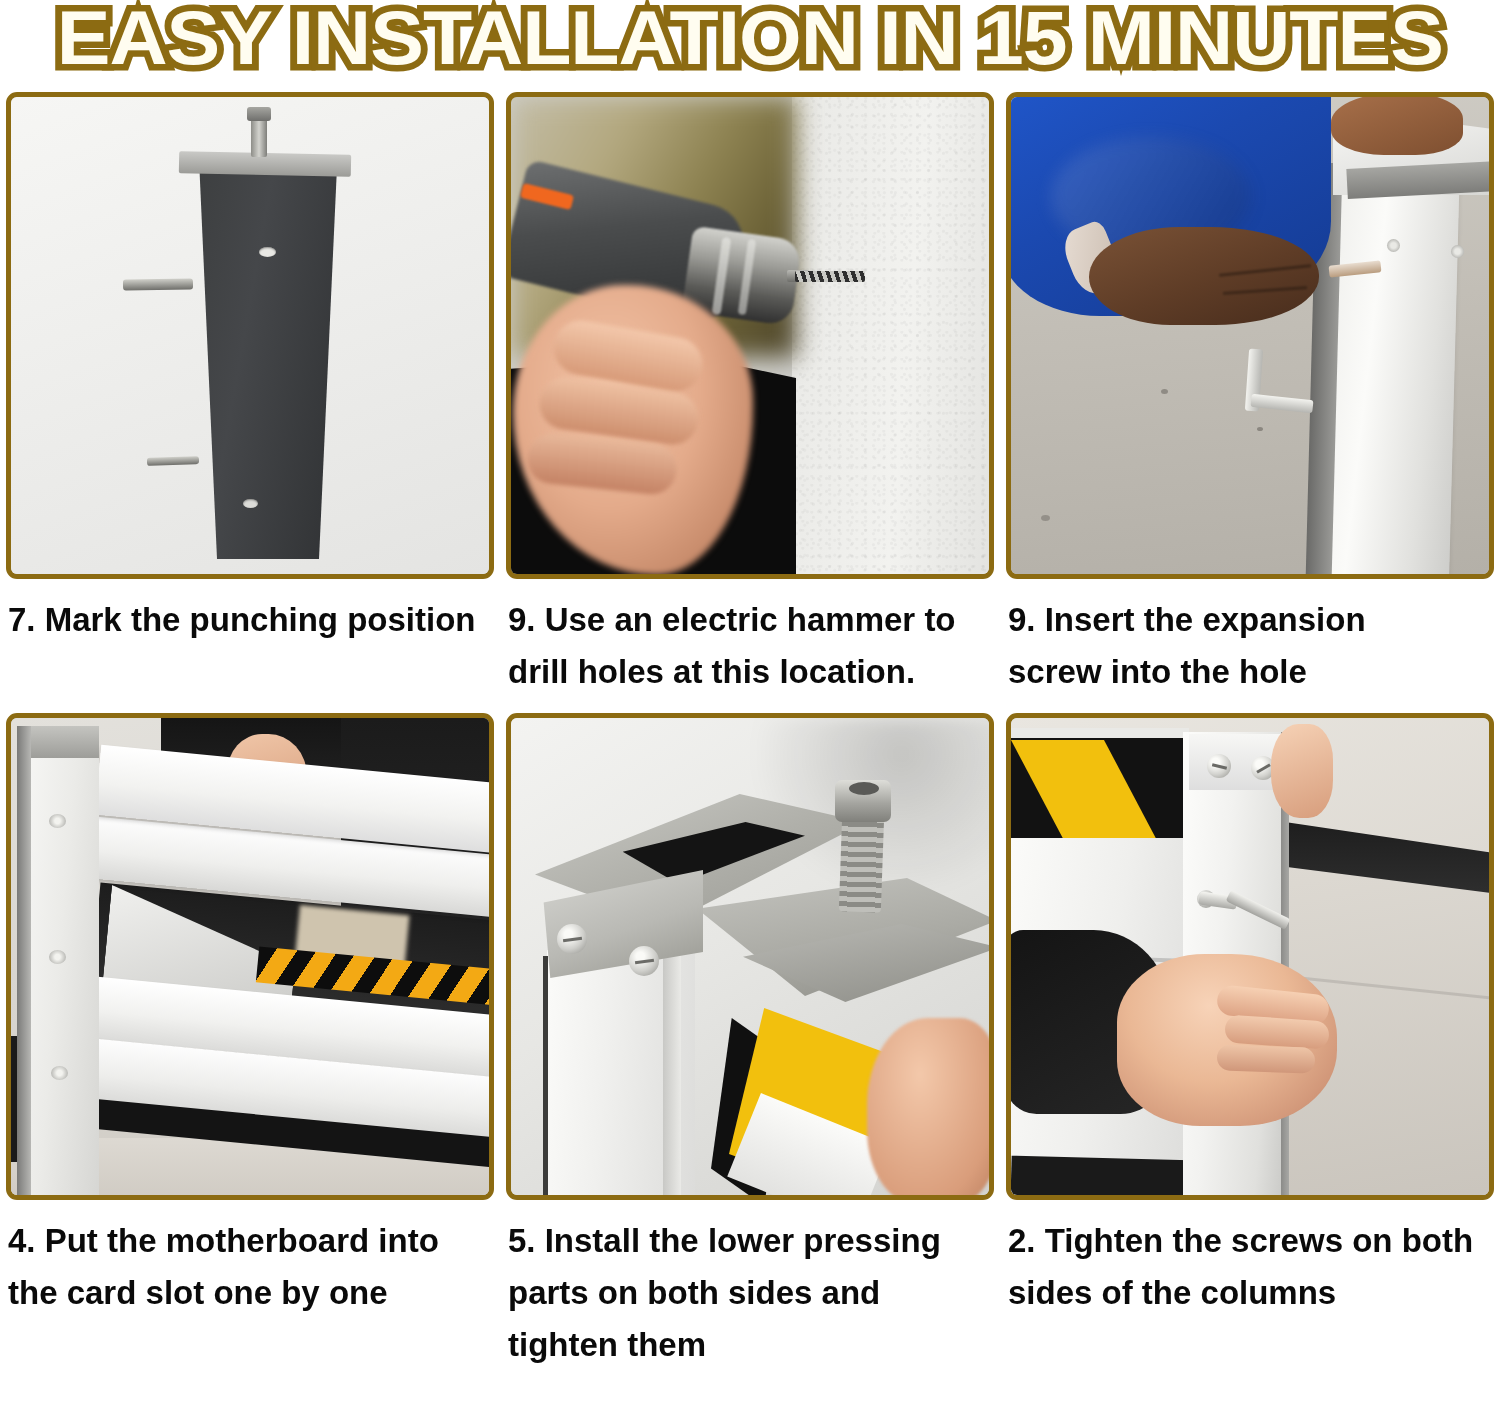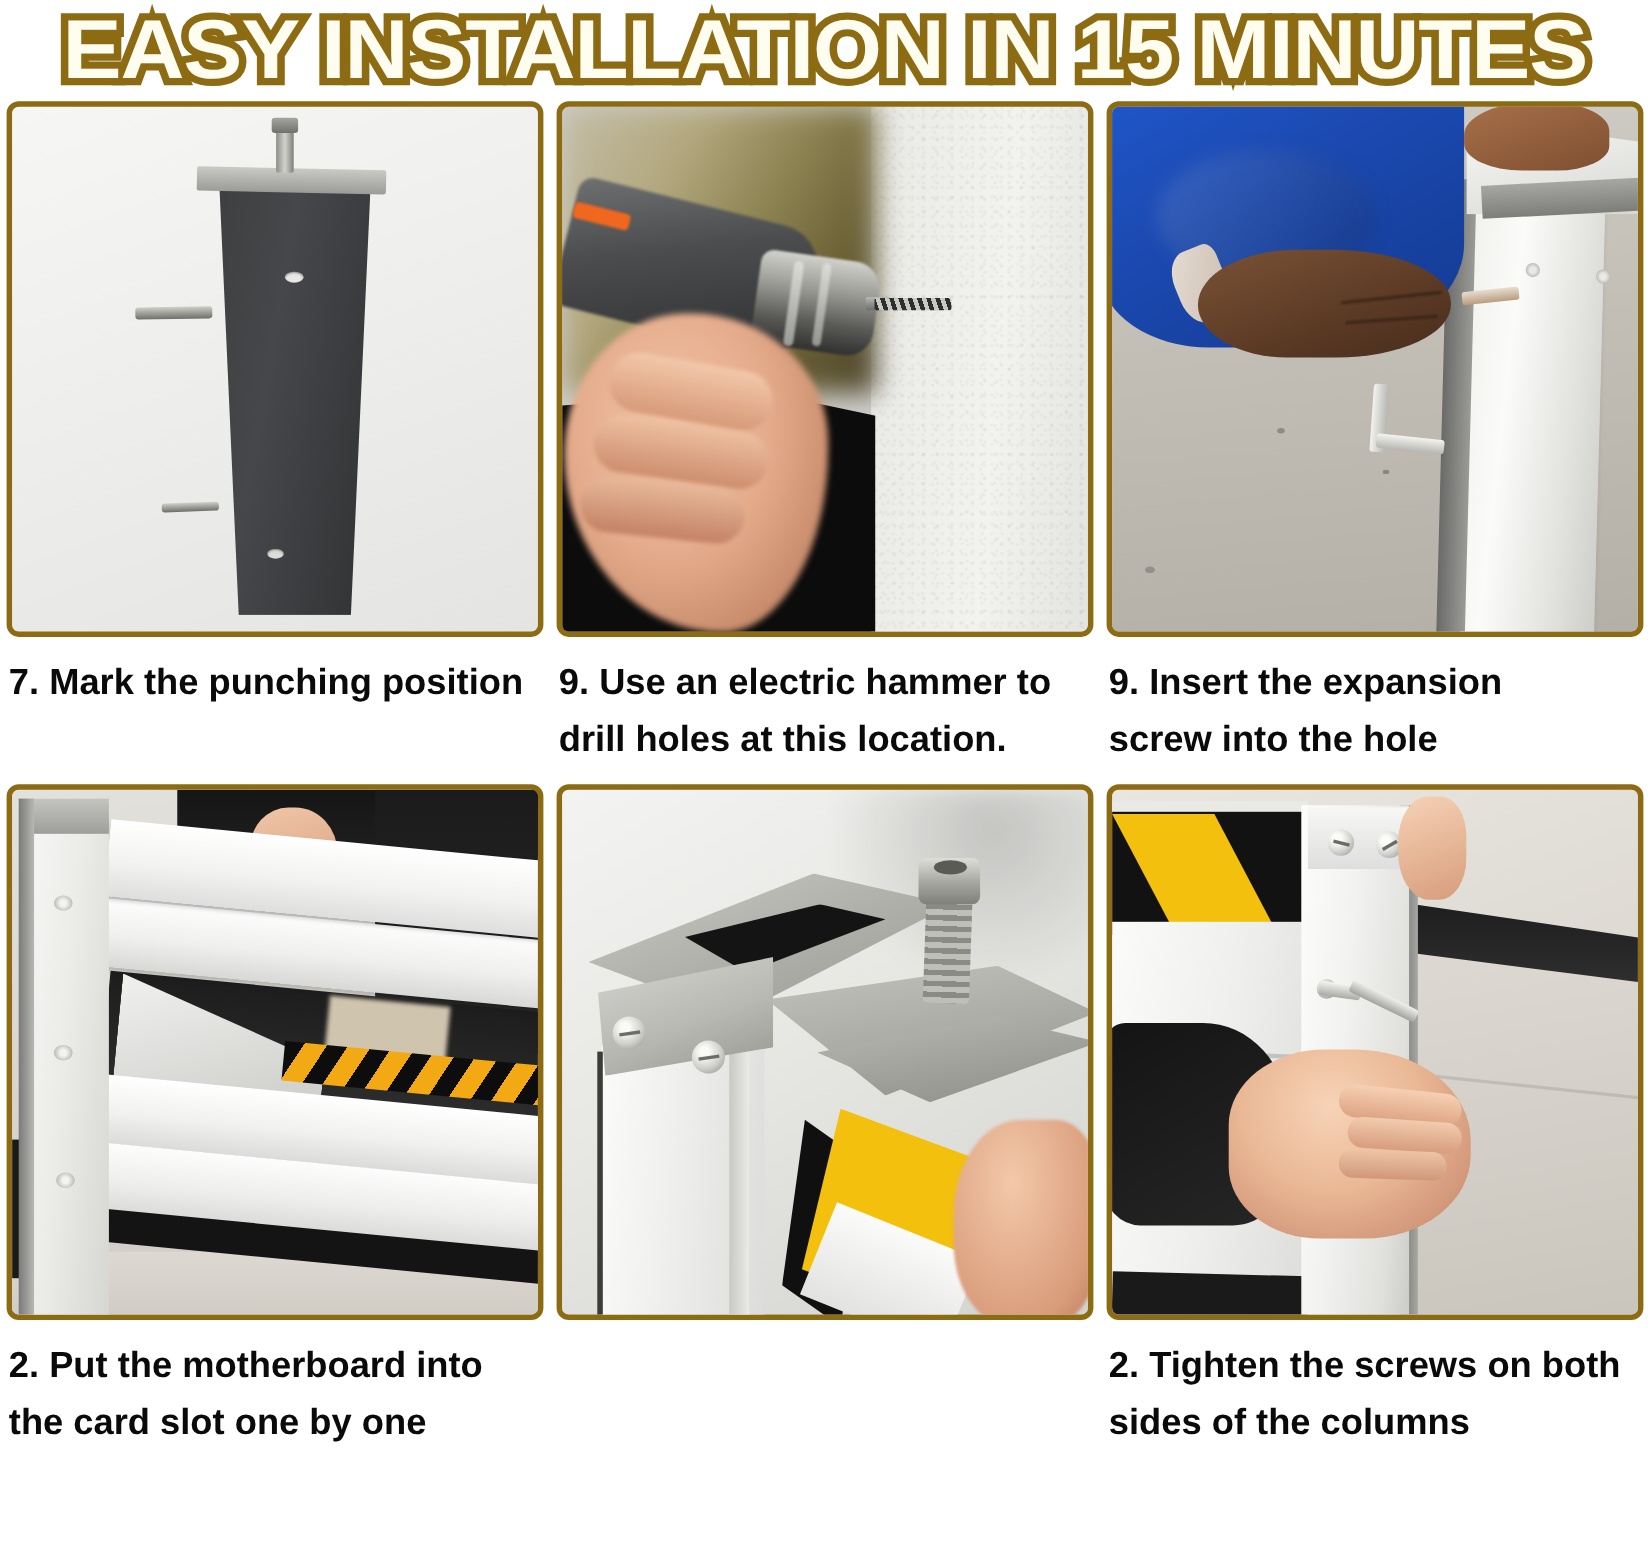--- a/index.html
+++ b/index.html
@@ -12,21 +12,21 @@
     height: 1403px;
     font-family: "Liberation Sans", sans-serif;
     overflow: hidden;
     position: relative;
   }
 
   
   .title-bar {
     height: 92px;
     display: flex;
-    align-items: center;
+    align-items: flex-start;
     justify-content: center;
     background: #ffffff;
   }
   .title-text {
     font-family: "Liberation Sans", sans-serif;
     font-weight: bold;
     font-size: 76px;
     line-height: 76px;
     letter-spacing: -1px;
     color: #FFFDF0;
@@ -723,21 +723,21 @@
           <div class="p4-board1"></div>
           <div class="p4-post"></div>
           <div class="p4-postcap"></div>
           <div class="p4-postedge"></div>
           <div class="p4-sc1"></div>
           <div class="p4-sc2"></div>
           <div class="p4-sc3"></div>
         </div>
       </div>
     </div>
-    <div class="caption">2. Put the motherboard into
+    <div class="caption">4. Put the motherboard into
 the card slot one by one</div>
   </div>
 
   <div class="cell row2">
     <div class="cell-inner">
       <div class="frame">
         <div class="photo">
           <div class="p5-wall"></div>
           <div class="p5-shadow"></div>
           <div class="p5-black"></div>
@@ -755,20 +755,23 @@
           <div class="p5-sc1"></div>
           <div class="p5-sc1l"></div>
           <div class="p5-sc2"></div>
           <div class="p5-sc2l"></div>
           <div class="p5-bolt"></div>
           <div class="p5-bolthead"></div>
           <div class="p5-boltbore"></div>
         </div>
       </div>
     </div>
+    <div class="caption">5. Install the lower pressing
+parts on both sides and
+tighten them</div>
   </div>
 
   <div class="cell row2">
     <div class="cell-inner">
       <div class="frame">
         <div class="photo">
           <div class="p6-wall"></div>
           <div class="p6-floor"></div>
           <div class="p6-floorline"></div>
           <div class="p6-skirt"></div>

